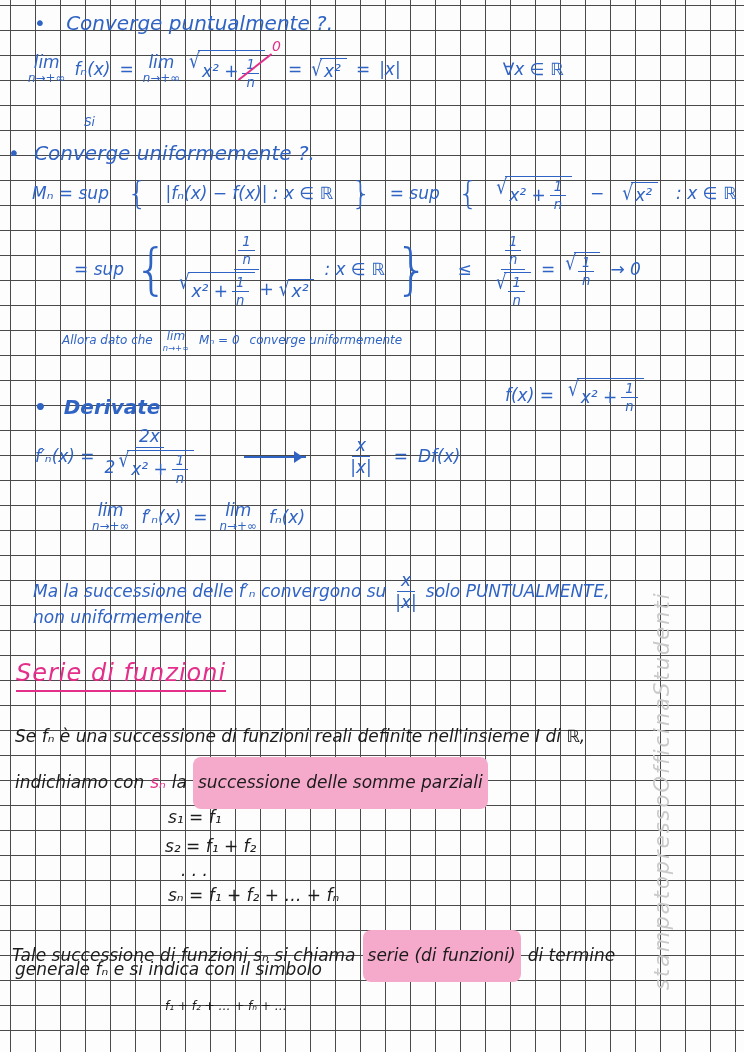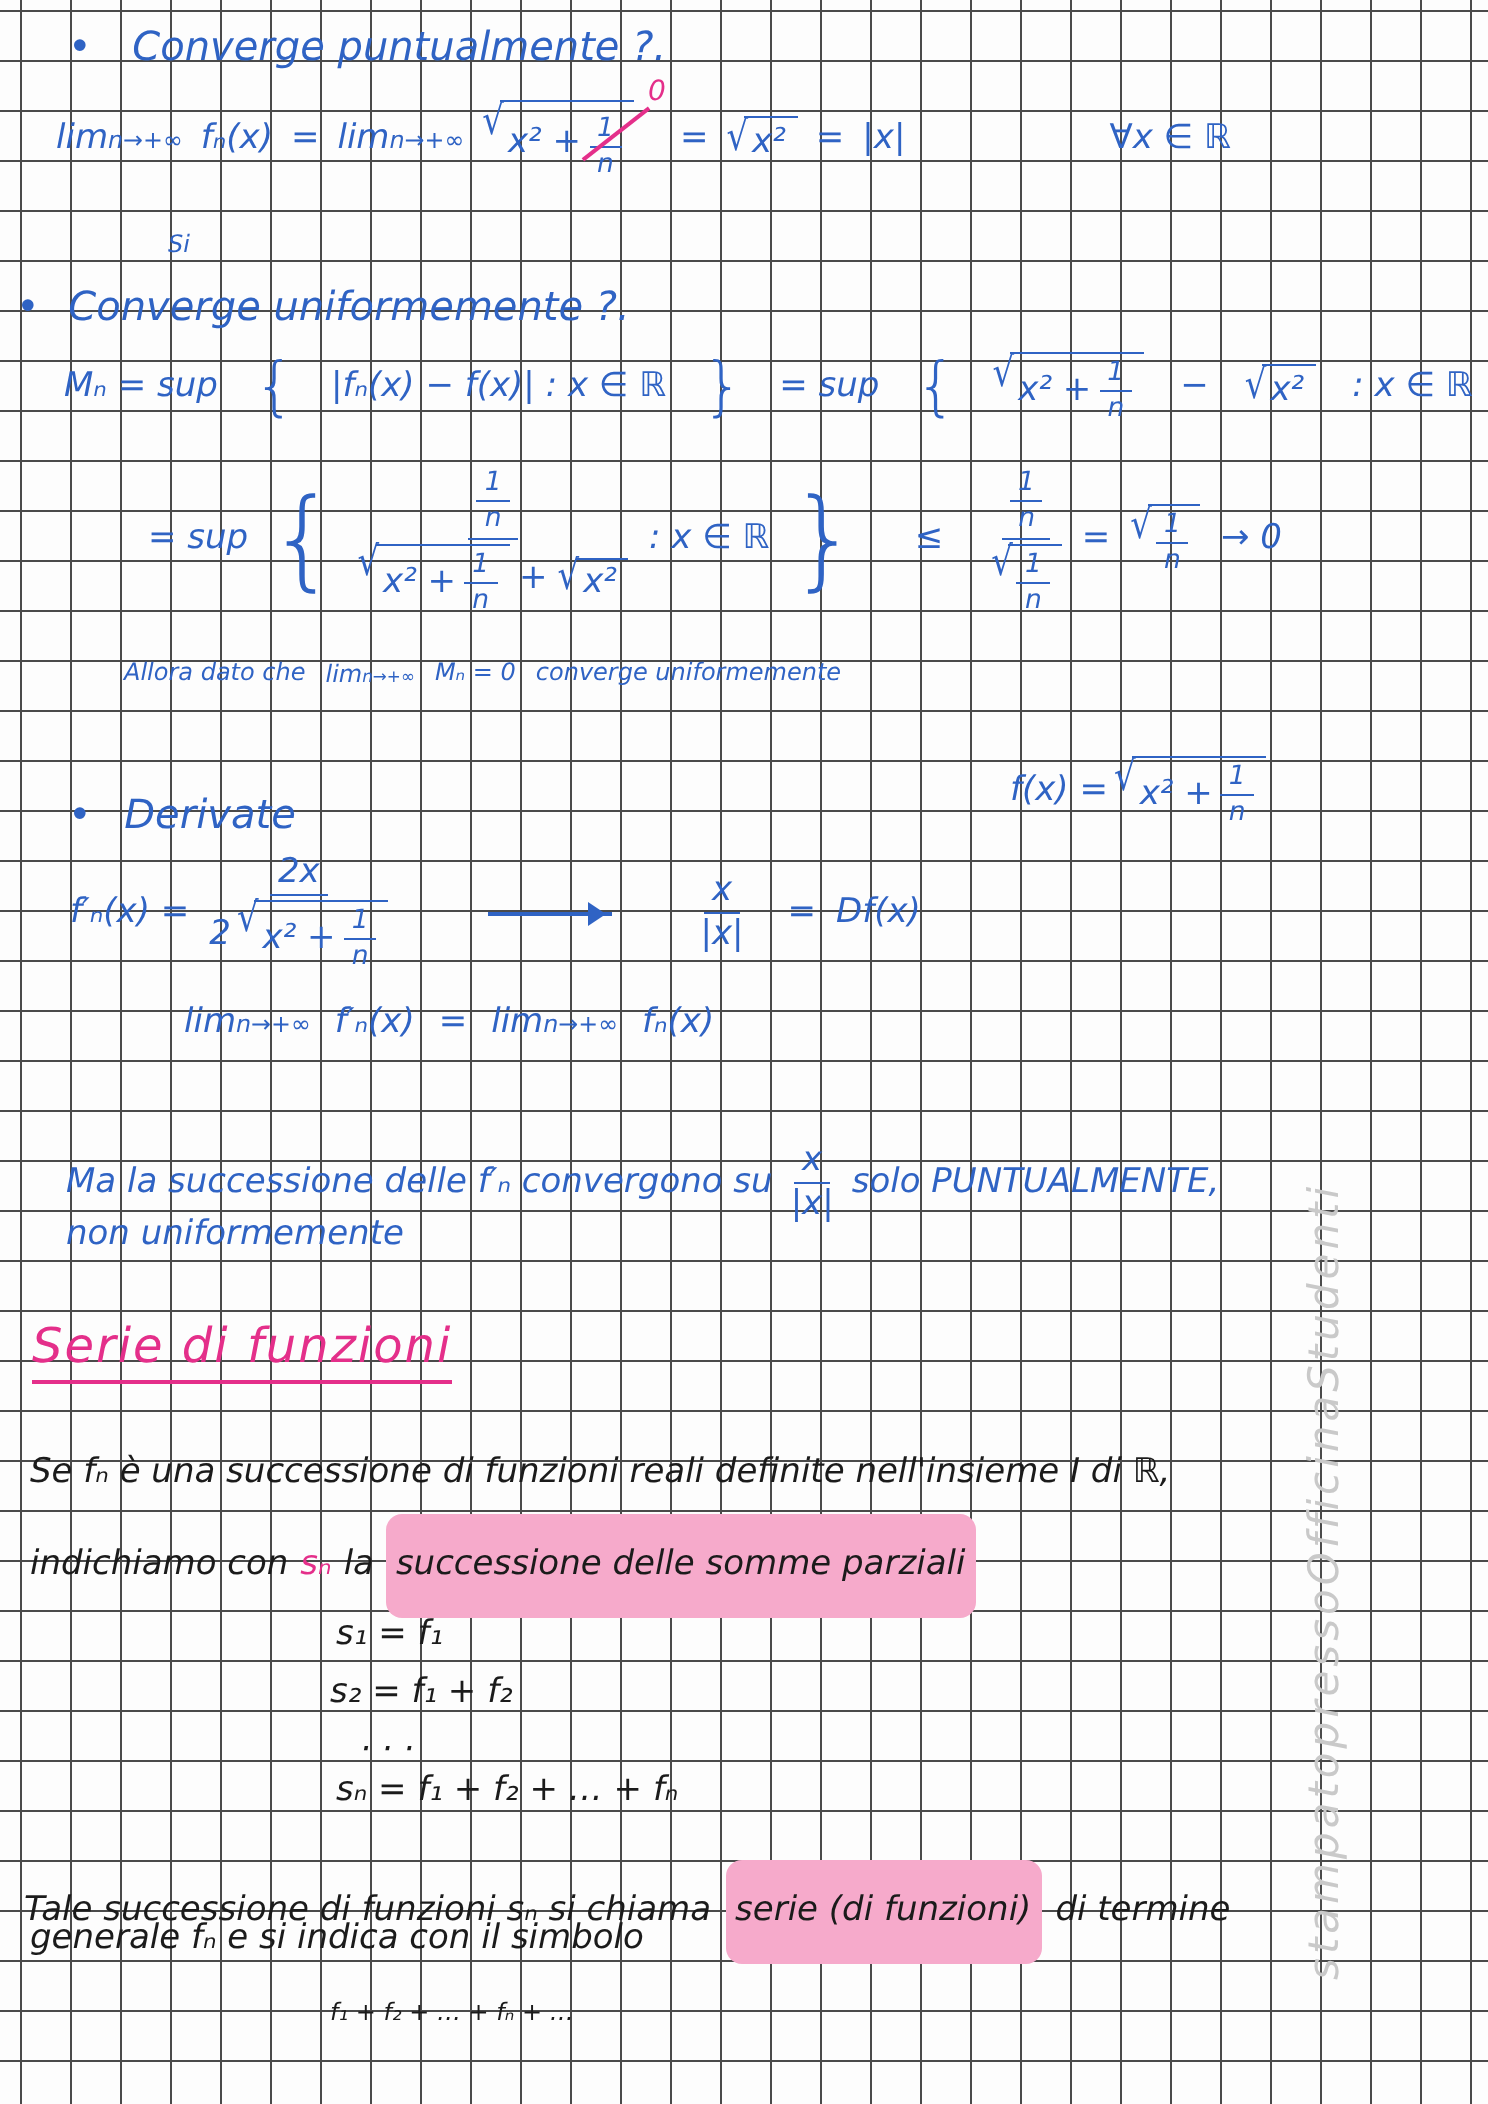--- a/index.html
+++ b/index.html
@@ -13,21 +13,21 @@
     background-image:
       linear-gradient(to right, var(--grid) 1px, transparent 1px),
       linear-gradient(to bottom, var(--grid) 1px, transparent 1px);
     background-size:25px 25px; background-position:10px 5px;
     font-family:"DejaVu Sans", sans-serif; font-style:italic;
   }
   .hand{position:absolute; white-space:nowrap; line-height:1.15;}
   .blue{color:var(--blue);} .pink{color:var(--pink);} .black{color:var(--black);text-align:right;}
   .row{display:flex; align-items:center; gap:9px;}
   .bullet{font-style:normal;}
-  .lim{display:inline-flex; flex-direction:row; align-items:center; line-height:1;}
+  .lim{display:inline-flex; flex-direction:column; align-items:center; line-height:1;}
   .lim .sub{font-size:0.70em; margin-top:2px;}
   .vfrac{display:inline-flex; flex-direction:column; align-items:center; line-height:1;}
   .vfrac .num{border-bottom:1.6px solid currentColor; padding:0 4px 2px;}
   .vfrac .den{padding-top:2px;}
   .sqrt{display:inline-flex; align-items:flex-start;}
   .sqrt .sign{font-style:normal; transform:scaleY(1.2); transform-origin:top; margin-right:-2px;}
   .sqrt .rad{border-top:1.7px solid currentColor; padding:3px 6px 0 4px; display:inline-flex; align-items:center; gap:4px;}
   .small{font-size:0.78em;}
   .brace{font-size:1.9em; line-height:0.8; font-style:normal; font-weight:300;}
   .hl{background:var(--pink_highlight); border-radius:8px; padding:16px 5px;}
@@ -196,35 +196,35 @@
   <div class="hand blue f18 row" style="left:62px; top:330px; gap:10px;">
     <span>Allora dato che</span>
     <span class="lim">
       <span>lim</span>
       <span class="sub">n→+∞</span>
     </span>
     <span>Mₙ = 0</span>
     <span>converge uniformemente</span>
   </div>
 
-  <div class="hand blue f17 row" style="left:505px; top:378px; gap:3px;">
+  <div class="hand blue f17 row" style="left:505px; top:378px; gap:14px;">
     <span>f(x) =</span>
     <span class="sqrt">
       <span class="sign">√</span>
       <span class="rad">
         <span>x² +</span>
         <span class="vfrac small">
           <span class="num">1</span>
           <span class="den">n</span>
         </span>
       </span>
     </span>
   </div>
 
-  <div class="hand blue f20" style="left:34px; top:396px;">
+  <div class="hand blue f20" style="left:34px; top:396px;font-weight:bold;">
     <span class="bullet">•</span>
     <span style="margin-left:10px;">Derivate</span>
   </div>
 
   <div class="hand blue f17 row" style="left:35px; top:428px; gap:10px;">
     <span>f′ₙ(x) =</span>
     <span class="vfrac">
       <span class="num">2x</span>
       <span class="den" style="display:inline-flex; align-items:center; gap:3px;">
         <span>2</span>

